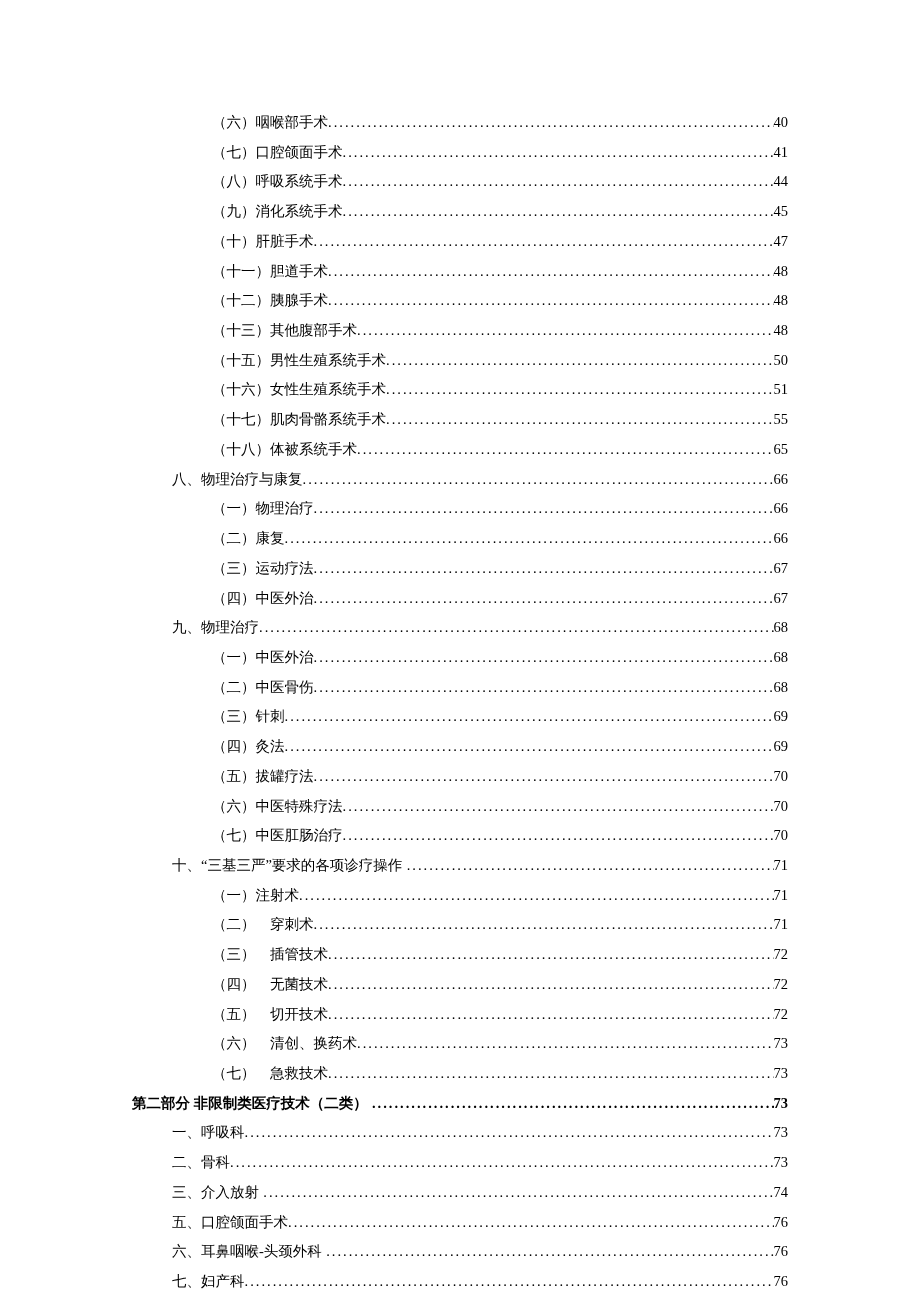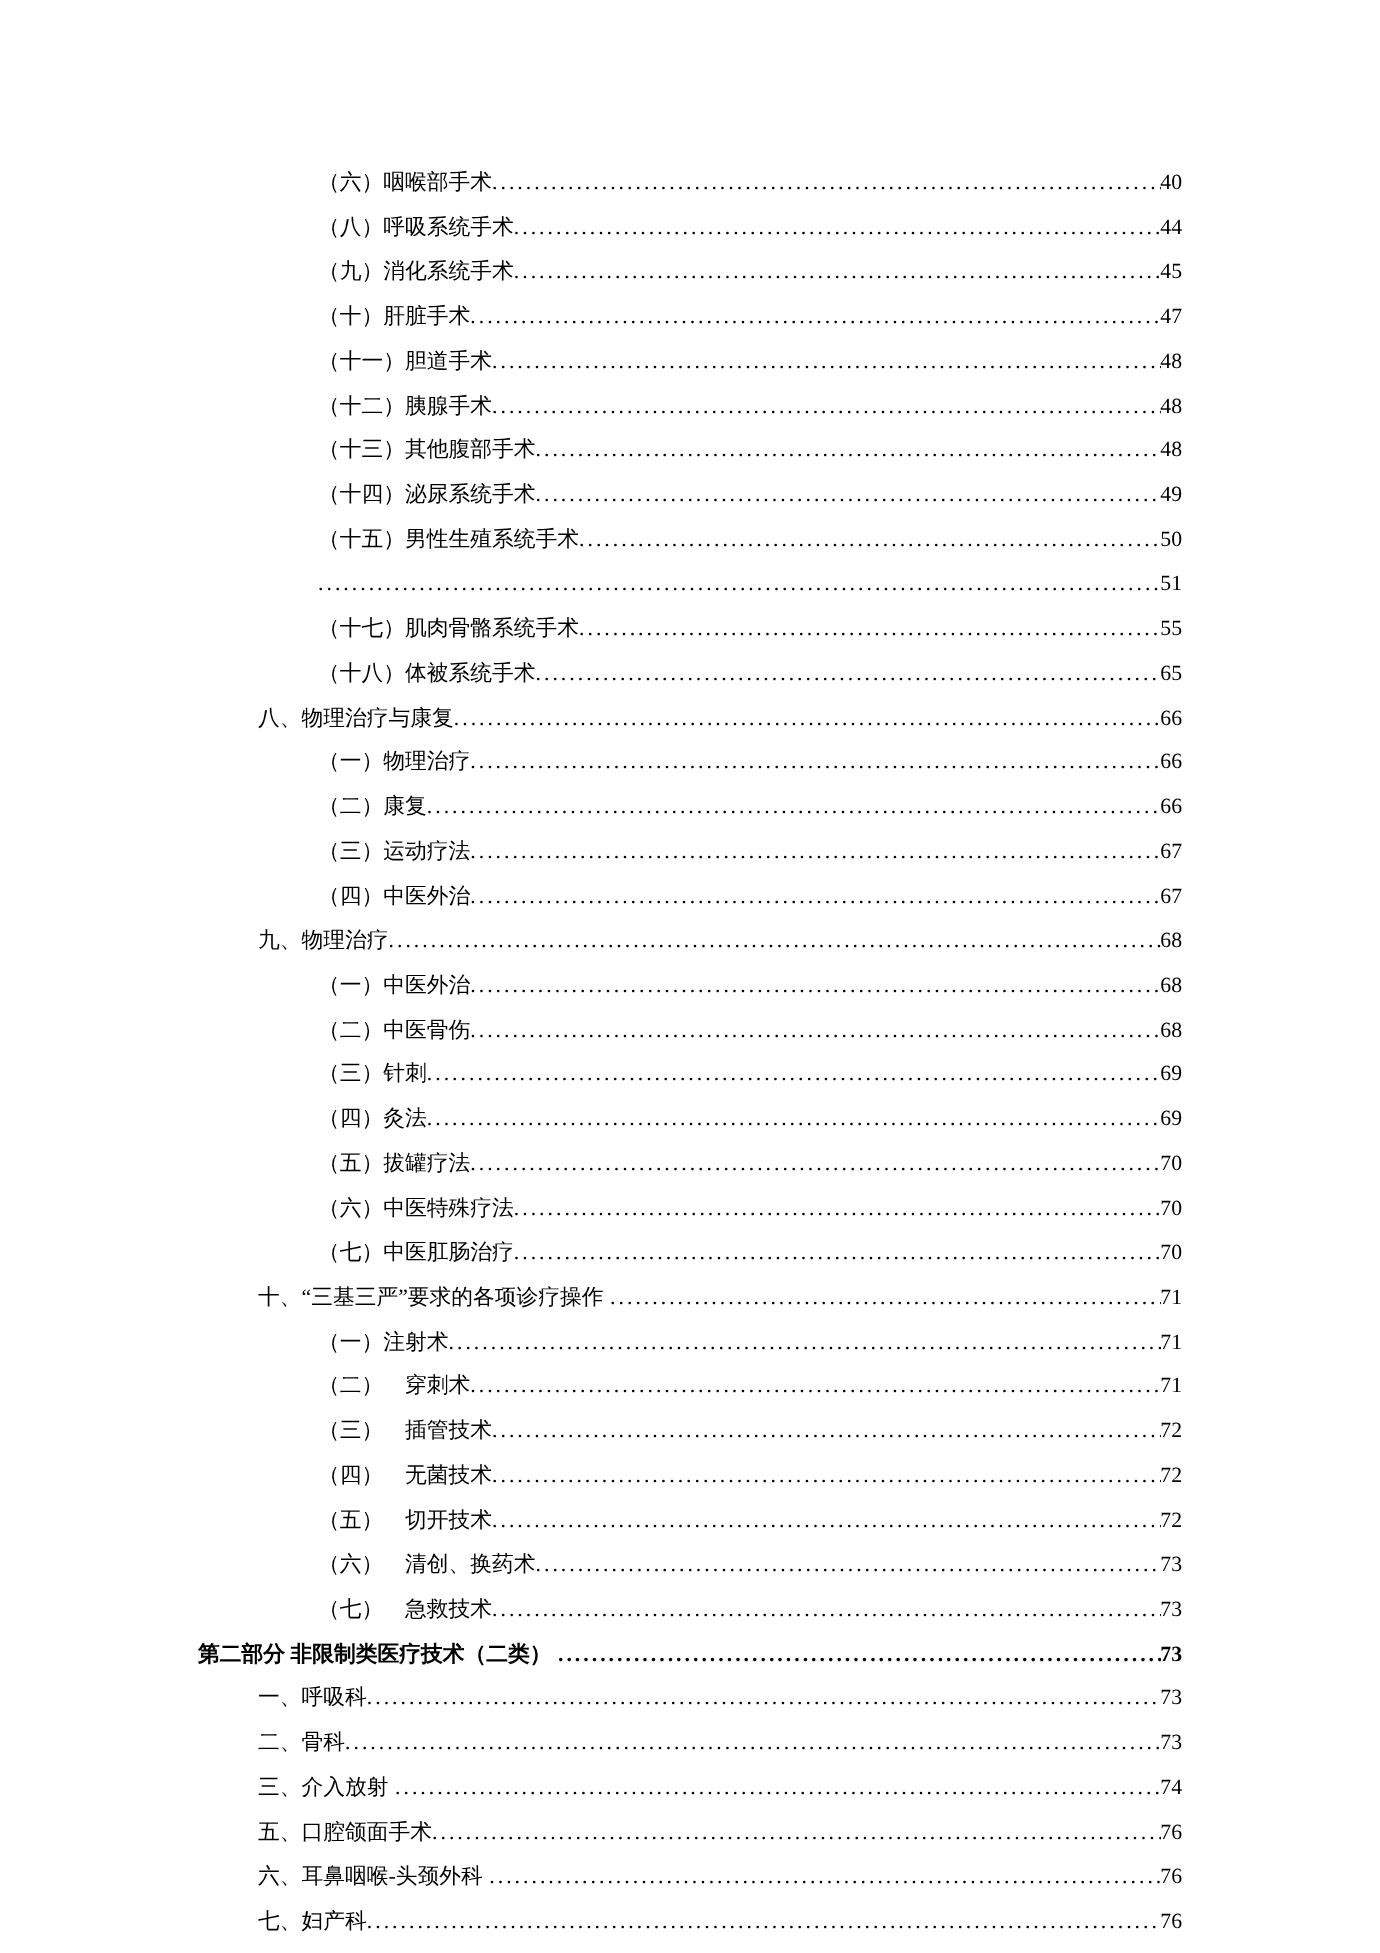--- a/index.html
+++ b/index.html
@@ -51,20 +51,25 @@
 </head>
 <body>
 
 <div class="toc" id="toc-container">
     <div class="row indent3">
       <span class="label">（六）咽喉部手术</span>
       <span class="dots"></span>
       <span class="pg">40</span>
     </div>
     <div class="row indent3">
+      <span class="label">（七）口腔颌面手术</span>
+      <span class="dots"></span>
+      <span class="pg">41</span>
+    </div>
+    <div class="row indent3">
       <span class="label">（八）呼吸系统手术</span>
       <span class="dots"></span>
       <span class="pg">44</span>
     </div>
     <div class="row indent3">
       <span class="label">（九）消化系统手术</span>
       <span class="dots"></span>
       <span class="pg">45</span>
     </div>
     <div class="row indent3">
@@ -81,30 +86,26 @@
       <span class="label">（十二）胰腺手术</span>
       <span class="dots"></span>
       <span class="pg">48</span>
     </div>
     <div class="row indent3">
       <span class="label">（十三）其他腹部手术</span>
       <span class="dots"></span>
       <span class="pg">48</span>
     </div>
     <div class="row indent3">
-      <span class="label">（十四）泌尿系统手术</span>
-      <span class="dots"></span>
-      <span class="pg">49</span>
-    </div>
-    <div class="row indent3">
       <span class="label">（十五）男性生殖系统手术</span>
       <span class="dots"></span>
       <span class="pg">50</span>
     </div>
     <div class="row indent3">
+      <span class="label">（十六）女性生殖系统手术</span>
       <span class="dots"></span>
       <span class="pg">51</span>
     </div>
     <div class="row indent3">
       <span class="label">（十七）肌肉骨骼系统手术</span>
       <span class="dots"></span>
       <span class="pg">55</span>
     </div>
     <div class="row indent3">
       <span class="label">（十八）体被系统手术</span>

